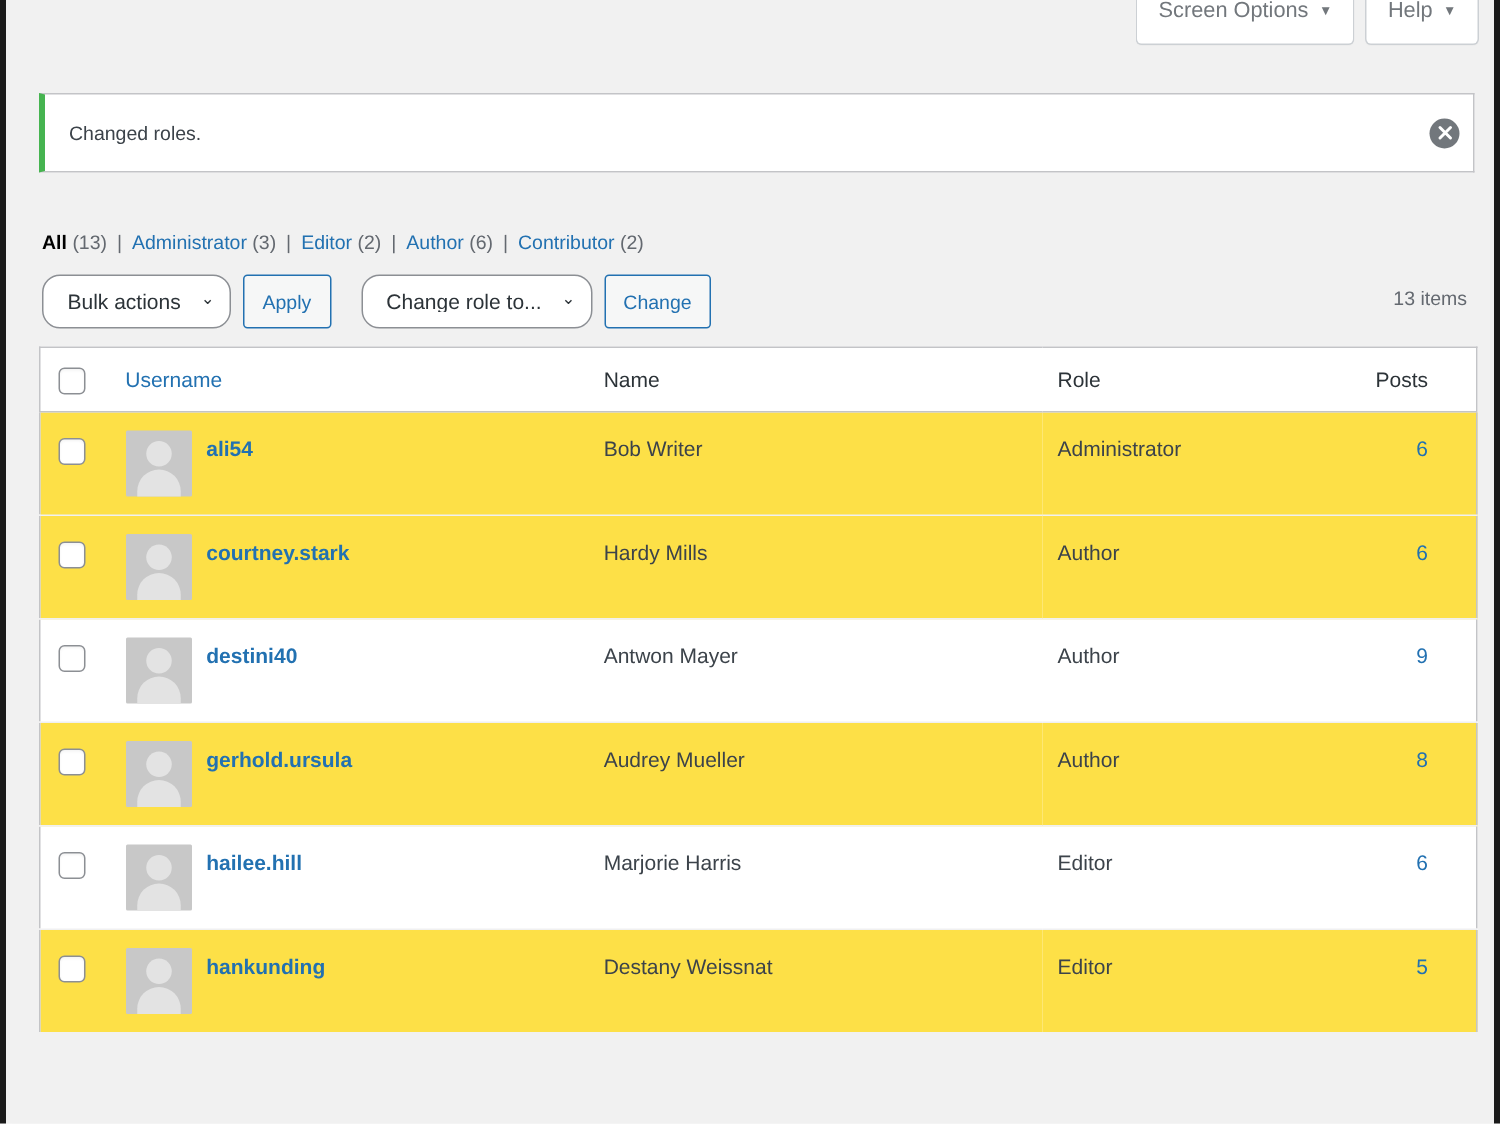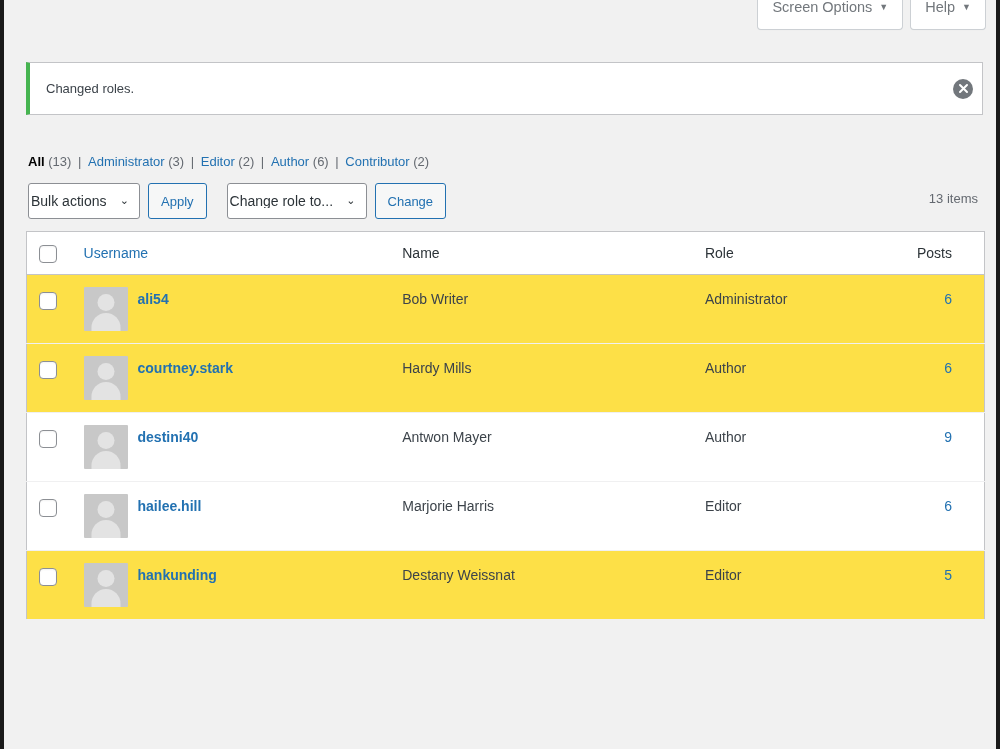--- a/index.html
+++ b/index.html
@@ -220,26 +220,26 @@
     top: 183px;
     display: flex;
     align-items: center;
     gap: 8px;
   }
   .wp-select {
     appearance: none;
     -webkit-appearance: none;
     background: #fff;
     border: 1px solid #8c8f94;
-    border-radius: 3px;
+    border-radius: 12px;
     color: #2c3338;
     font-size: 14px;
     font-family: "Liberation Sans", sans-serif;
     height: 36px;
-    padding: 0 32px 0 2px;
+    padding: 0 32px 0 16px;
     cursor: pointer;
     line-height: 1;
   }
   .select-wrap {
     position: relative;
     display: inline-block;
   }
   .select-wrap .sel-caret {
     position: absolute;
     right: 11px;
@@ -500,20 +500,35 @@
                   <span class="head"></span>
                   <span class="body"></span>
                 </span>
               <a class="username-link">destini40</a>
             </div>
           </td>
           <td class="col-name cell-pad-top">Antwon Mayer</td>
           <td class="col-role cell-pad-top">Author</td>
           <td class="col-posts cell-pad-top"><a class="posts-link">9</a></td>
         </tr>
+        <tr class="alternate">
+          <td class="col-cb cell-pad-top"><span class="wp-checkbox"></span></td>
+          <td class="col-username">
+            <div class="user-cell">
+              <span class="avatar">
+                  <span class="head"></span>
+                  <span class="body"></span>
+                </span>
+              <a class="username-link">gerhold.ursula</a>
+            </div>
+          </td>
+          <td class="col-name cell-pad-top">Audrey Mueller</td>
+          <td class="col-role cell-pad-top">Author</td>
+          <td class="col-posts cell-pad-top"><a class="posts-link">8</a></td>
+        </tr>
         <tr>
           <td class="col-cb cell-pad-top"><span class="wp-checkbox"></span></td>
           <td class="col-username">
             <div class="user-cell">
               <span class="avatar">
                   <span class="head"></span>
                   <span class="body"></span>
                 </span>
               <a class="username-link">hailee.hill</a>
             </div>

